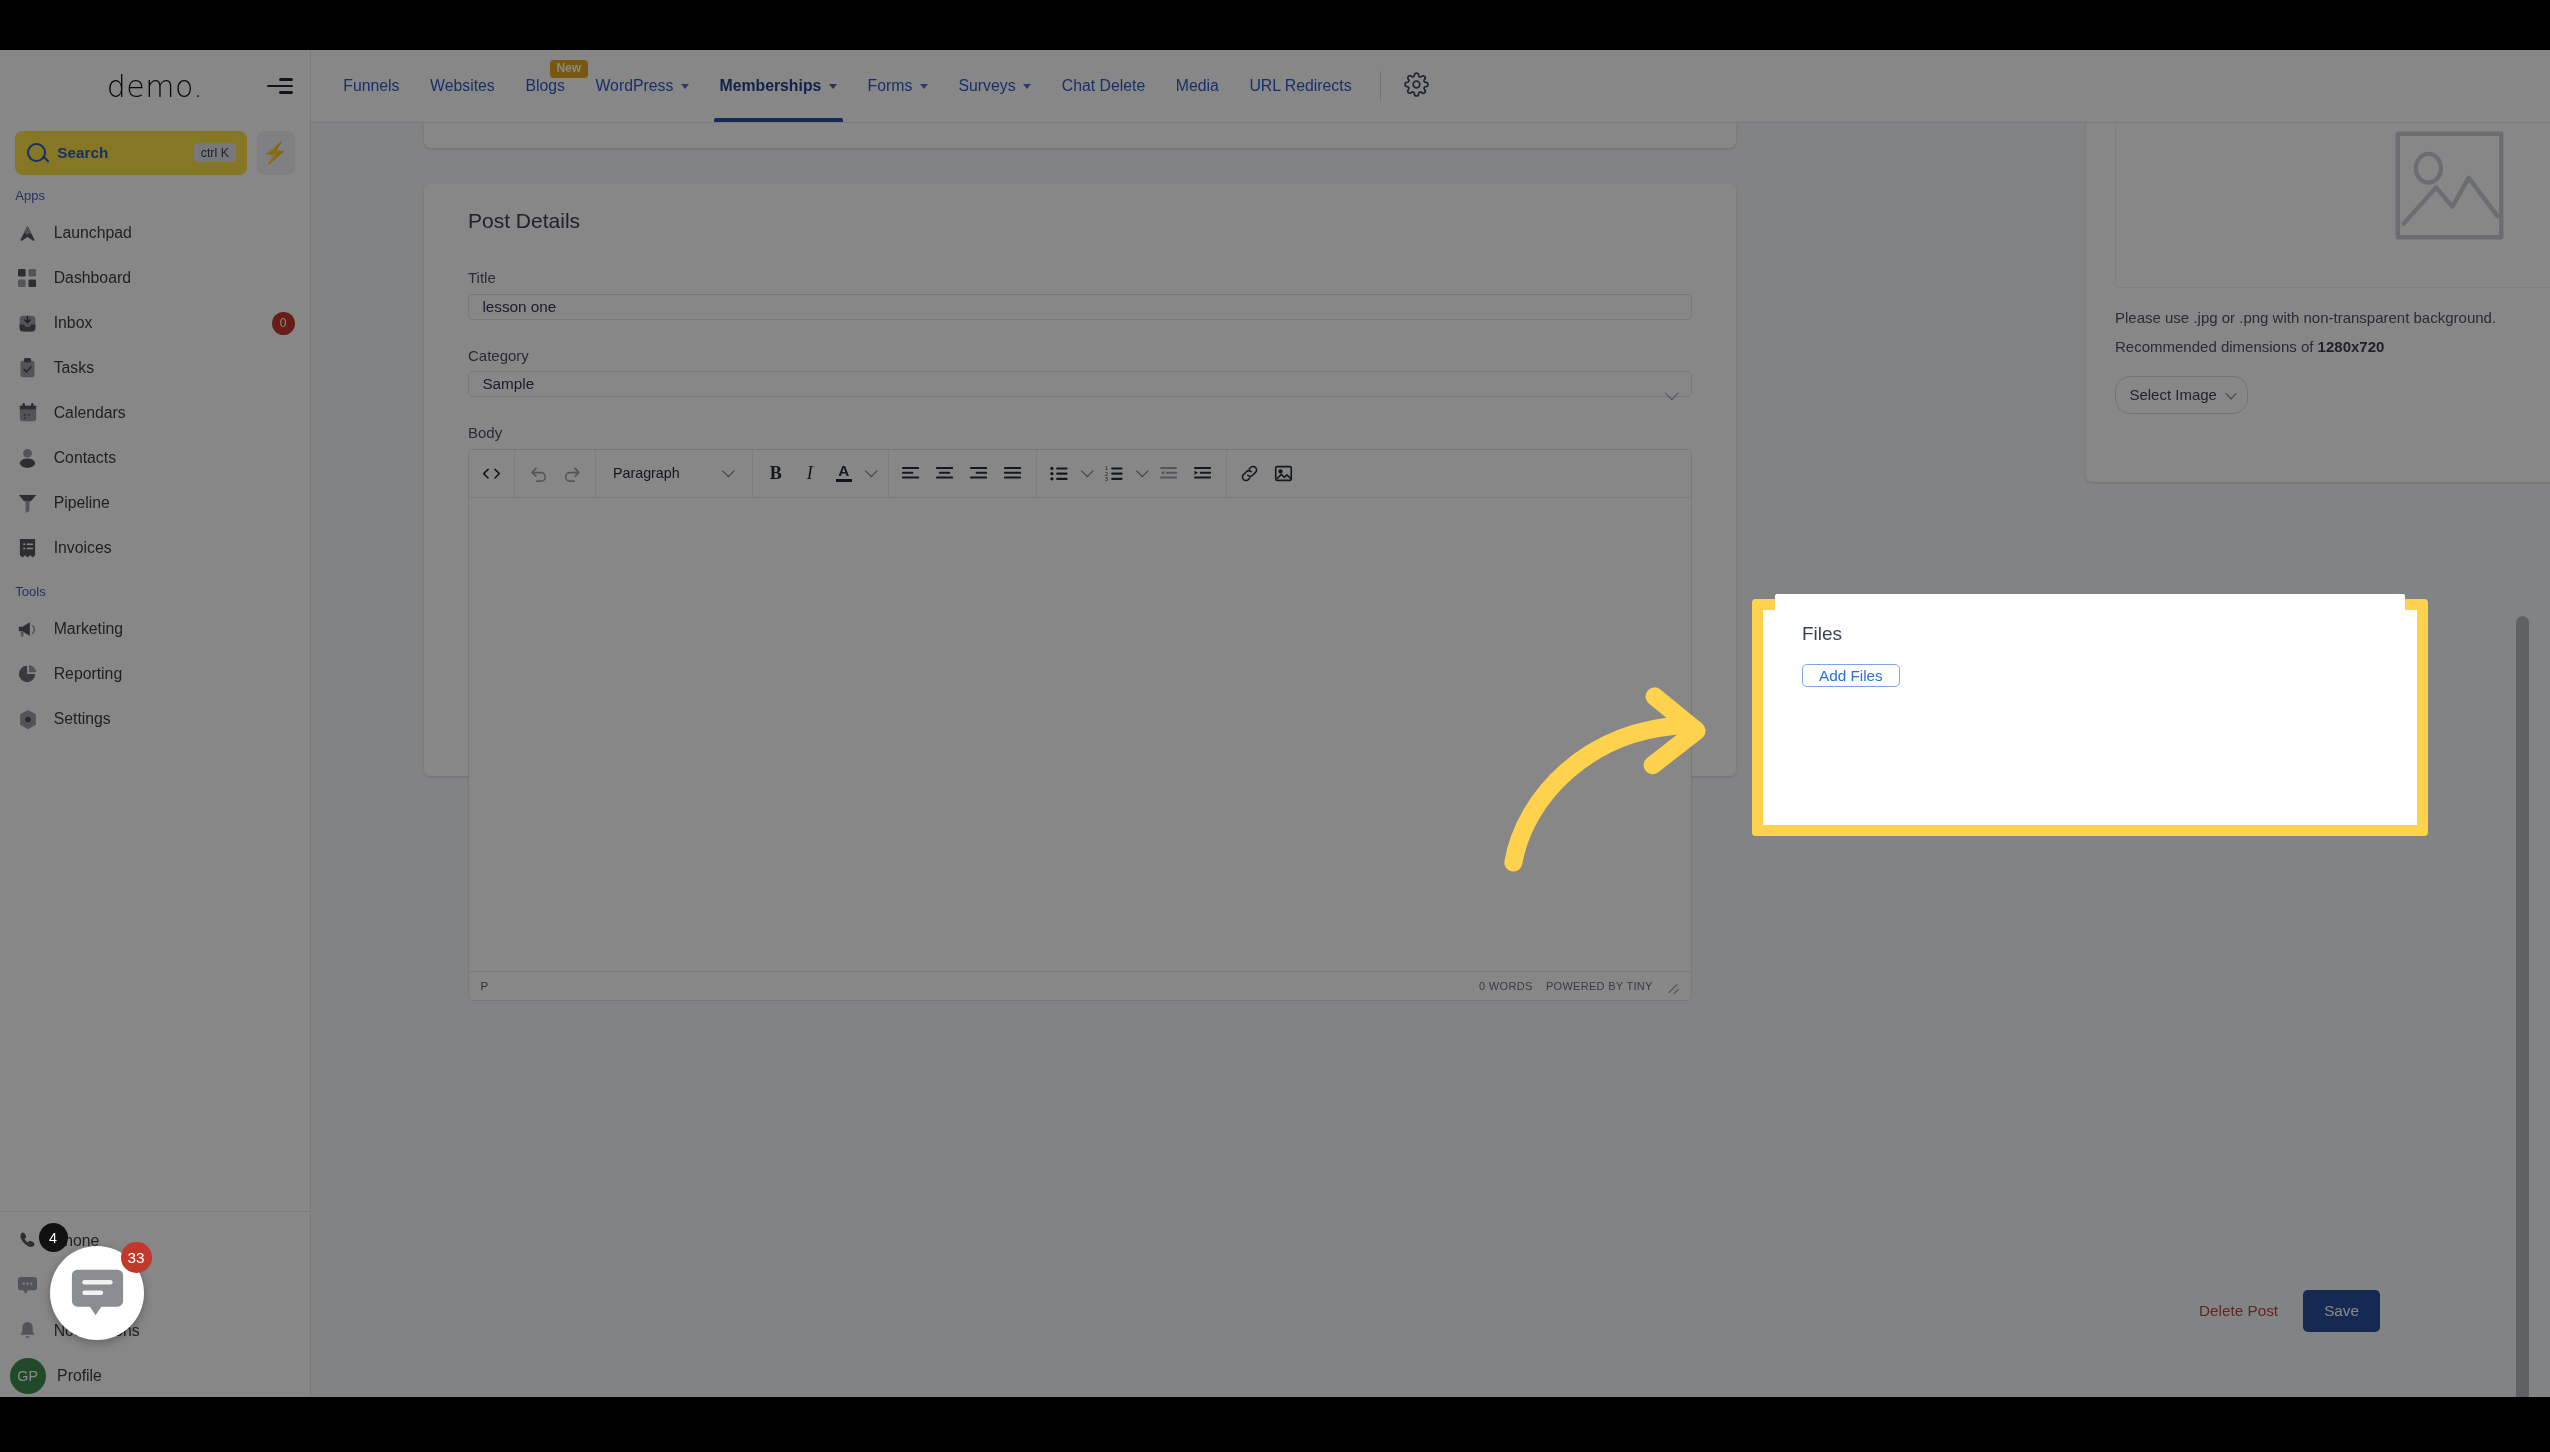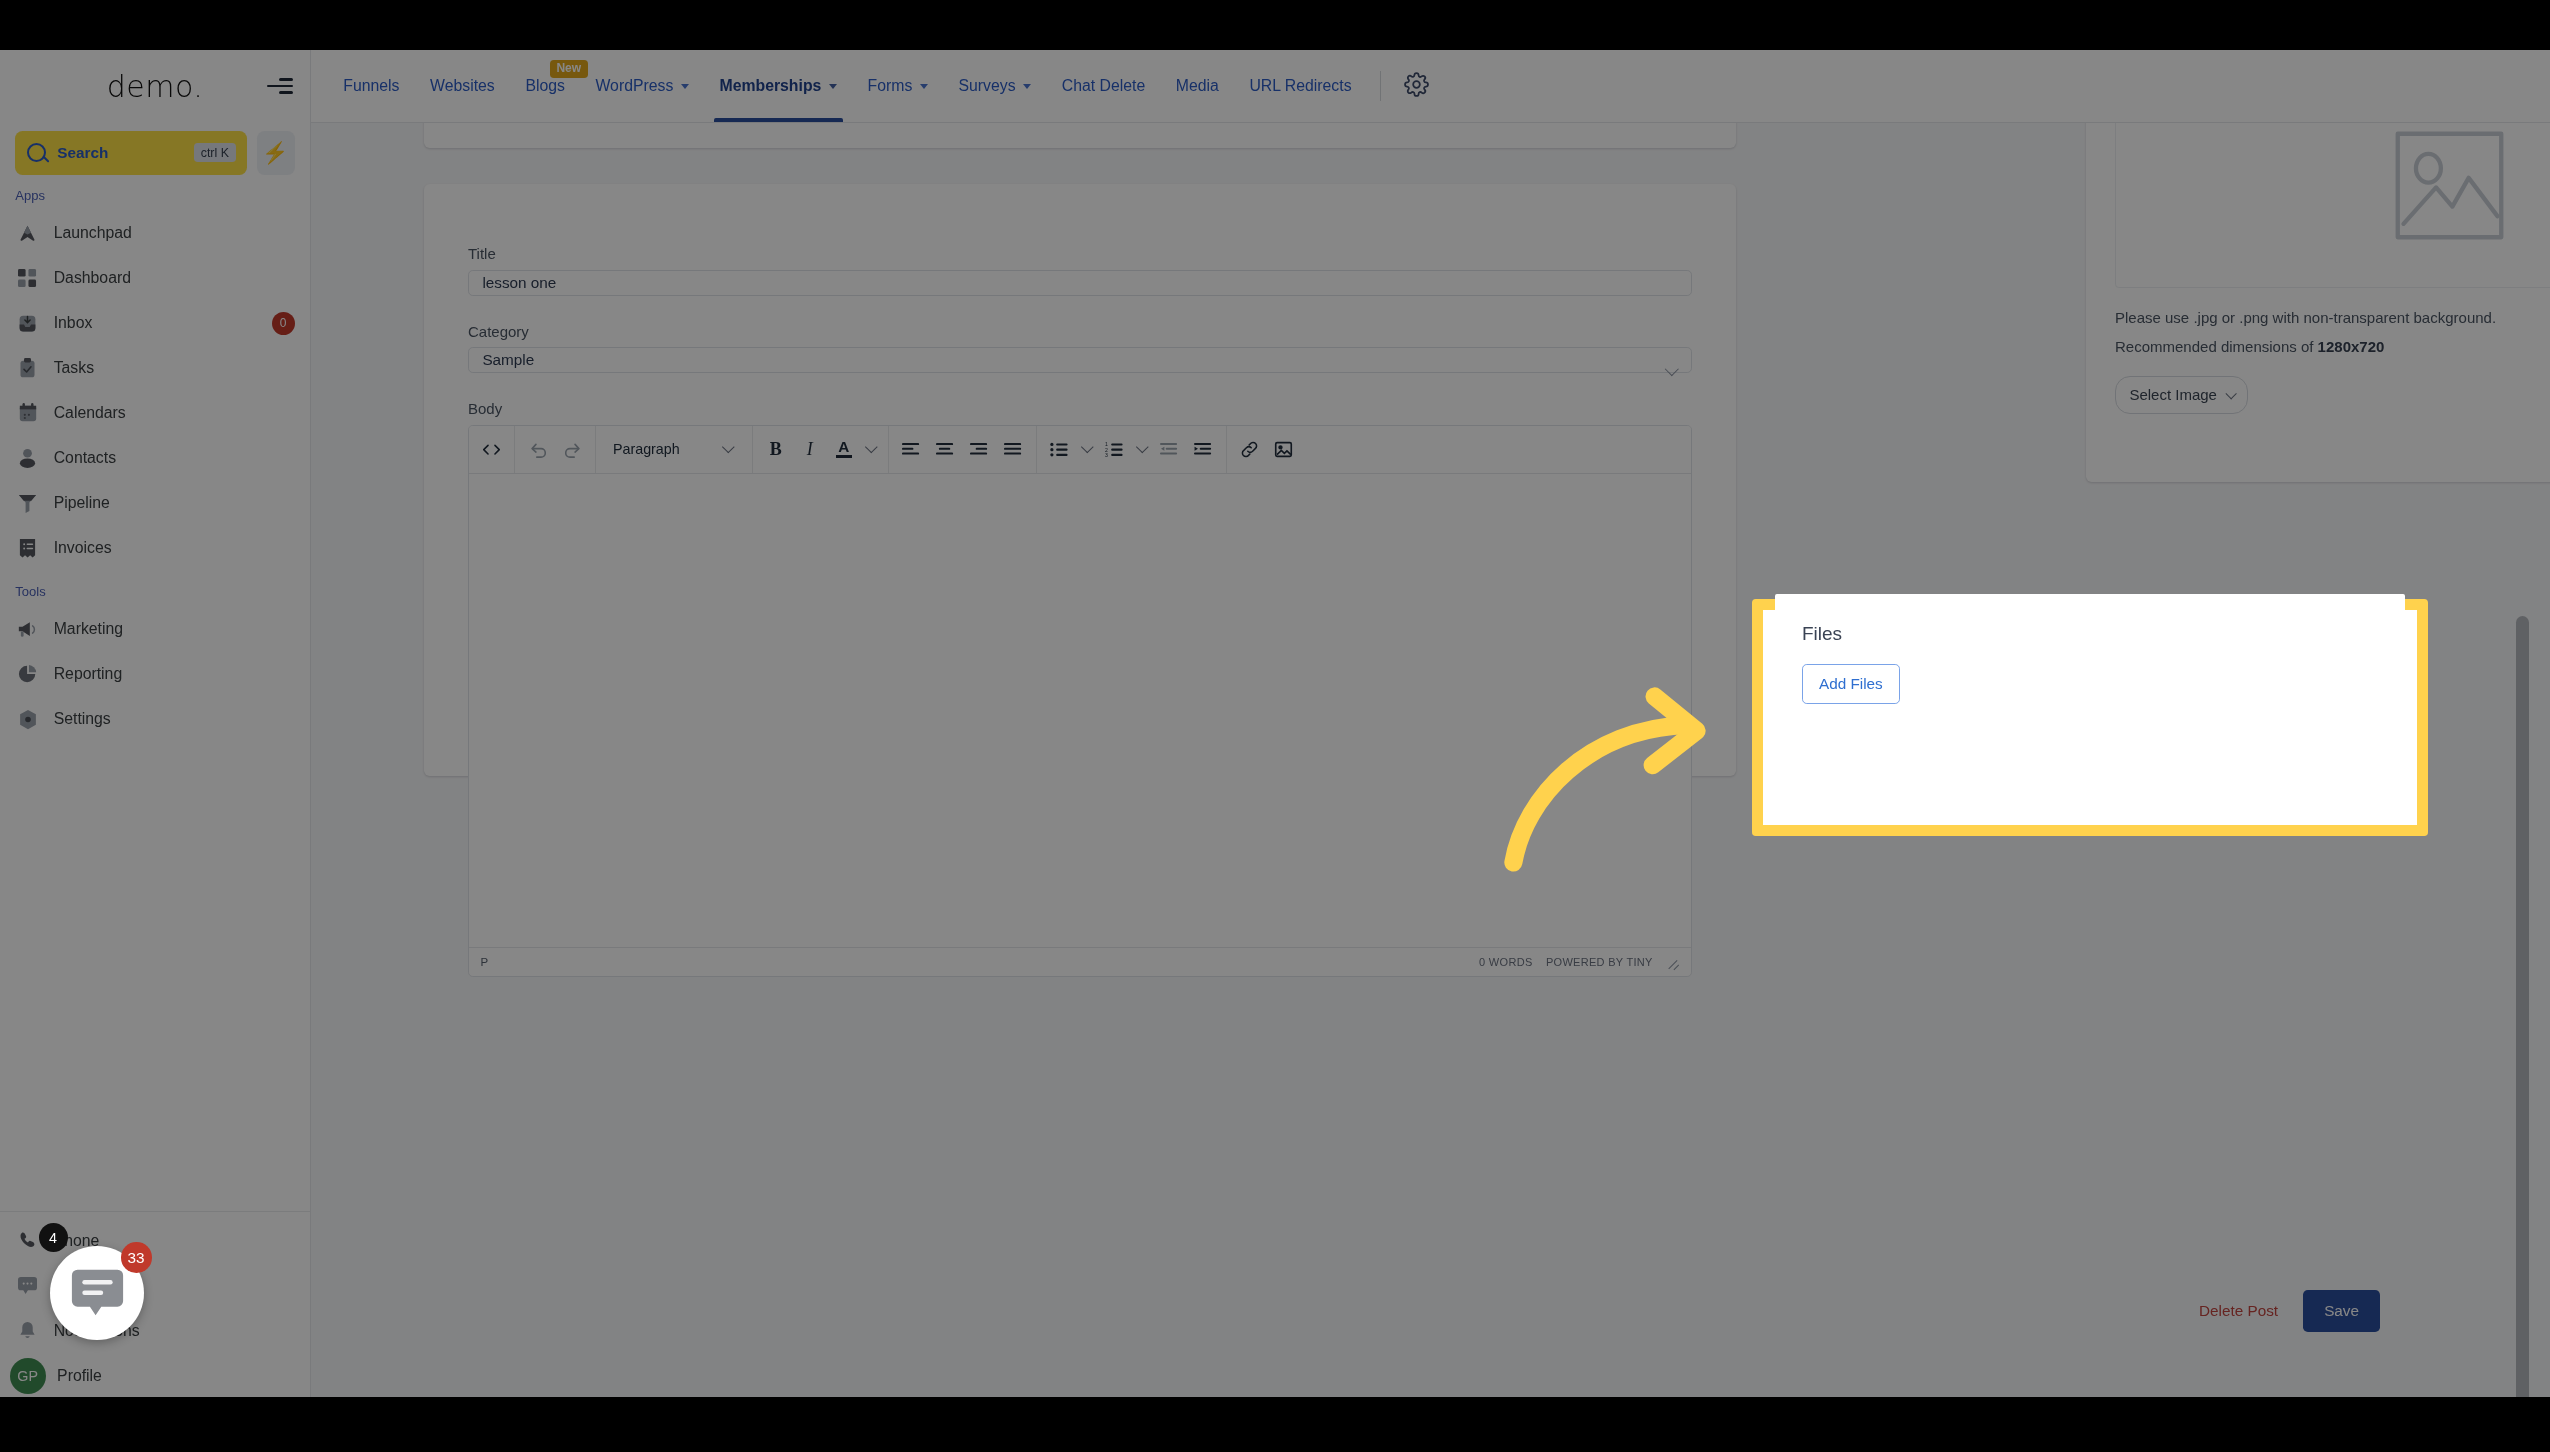--- a/index.html
+++ b/index.html
@@ -246,21 +246,21 @@
     border-bottom: 1.9px solid #6b7280; transform: rotate(45deg) translateY(-1.9px);
   }
 
   #card-files {
     position: absolute; left: 1775px; top: 594px; width: 630px; height: 191px;
     padding: 29px 27px; background: #fff; border-radius: 1.9px;
     z-index: 40;
   }
   .files-title { font-size: 19px; color: #3a4354; font-weight: 400; }
   .btn-blue-outline {
-    margin-top: 19px; display: inline-flex; align-items: center; height: 40px;
+    margin-top: 19px; display: inline-flex; align-items: center; height: 23px;
     border: 1px solid #7aa3e8; border-radius: 4.8px; background: #fff;
     padding: 0 16px; font-size: 15.3px; color: #2f6fd0; cursor: pointer;
   }
   #files-highlight {
     position: absolute; left: 1752px; top: 599px; width: 676px; height: 237px;
     border: 11.5px solid #ffd24d; border-radius: 3.8px; z-index: 38;
     background: #fff;
   }
 
   .footer-actions {
@@ -564,20 +564,21 @@
         </svg>
       </span>
     </div>
   </div>
 
   <div id="content">
 
     <div class="card" id="card-top"></div>
 
     <div class="card" id="card-post">
+      <div class="card-title">Post Details</div>
 
       <div class="field-title-wrap">
         <label class="field-label">Title</label>
         <input class="text-input" type="text" value="lesson one" style="">
       </div>
 
       <div class="field-gap">
         <label class="field-label">Category</label>
         <div class="select-wrap">
           <input class="text-input" type="text" readonly="" value="Sample" style="">

